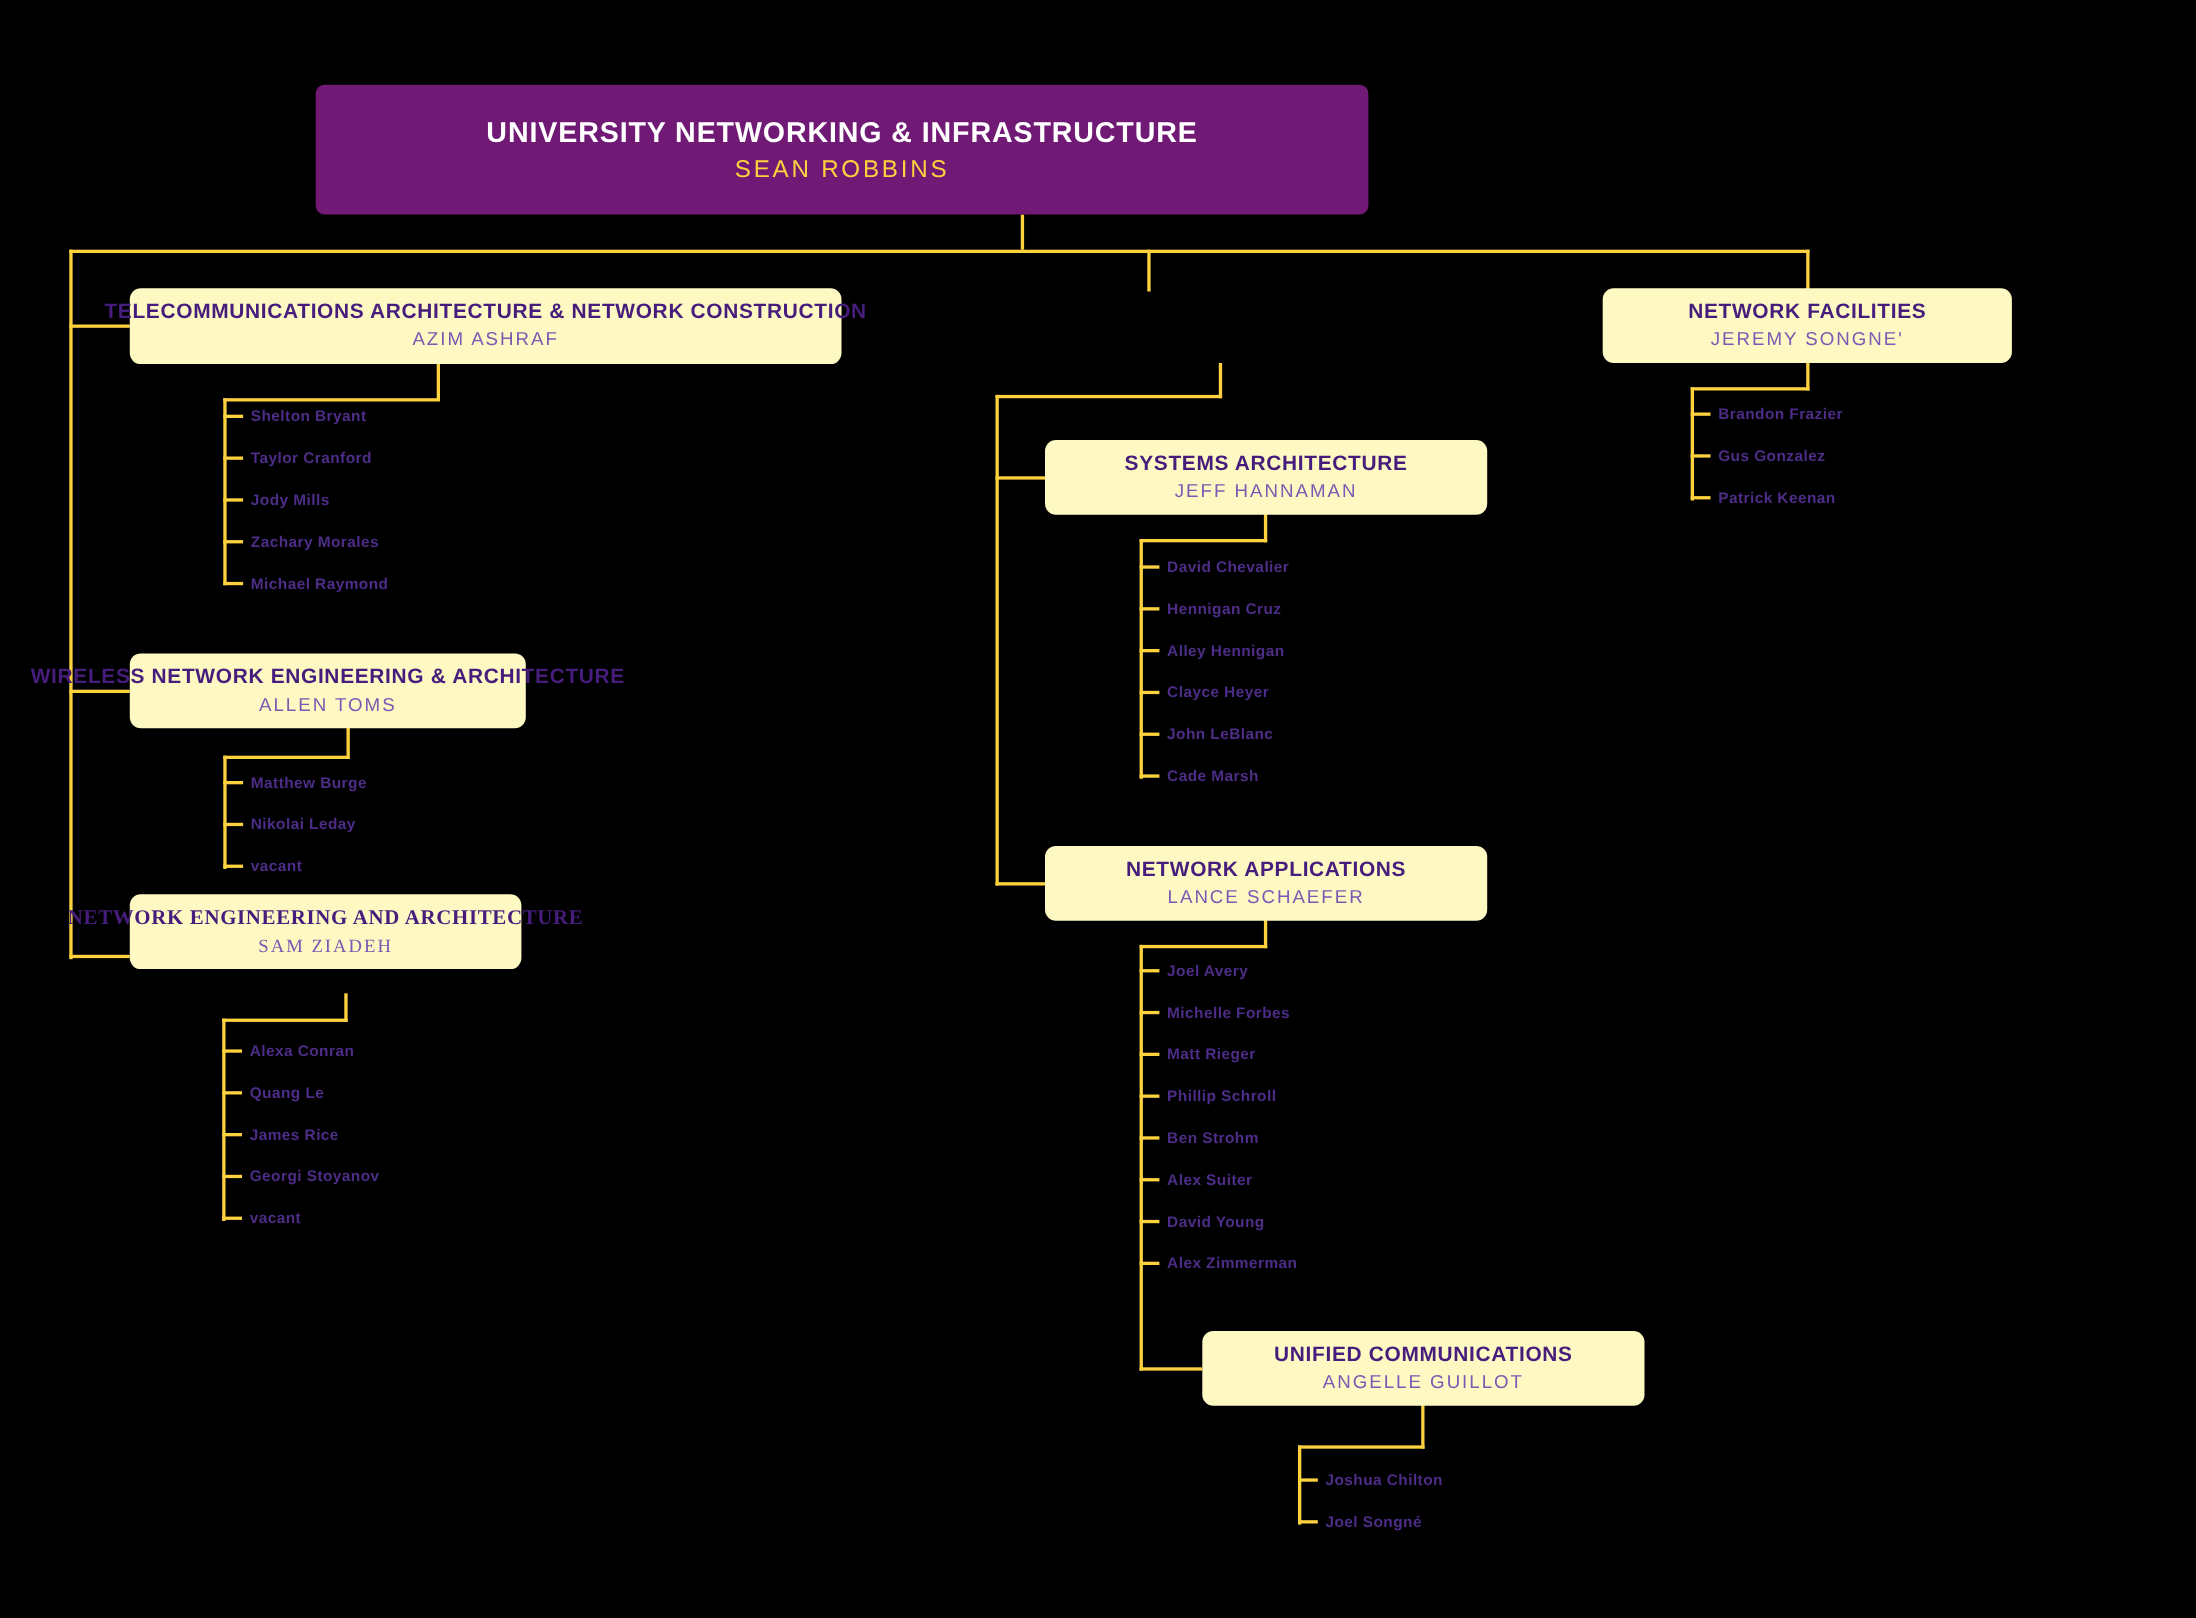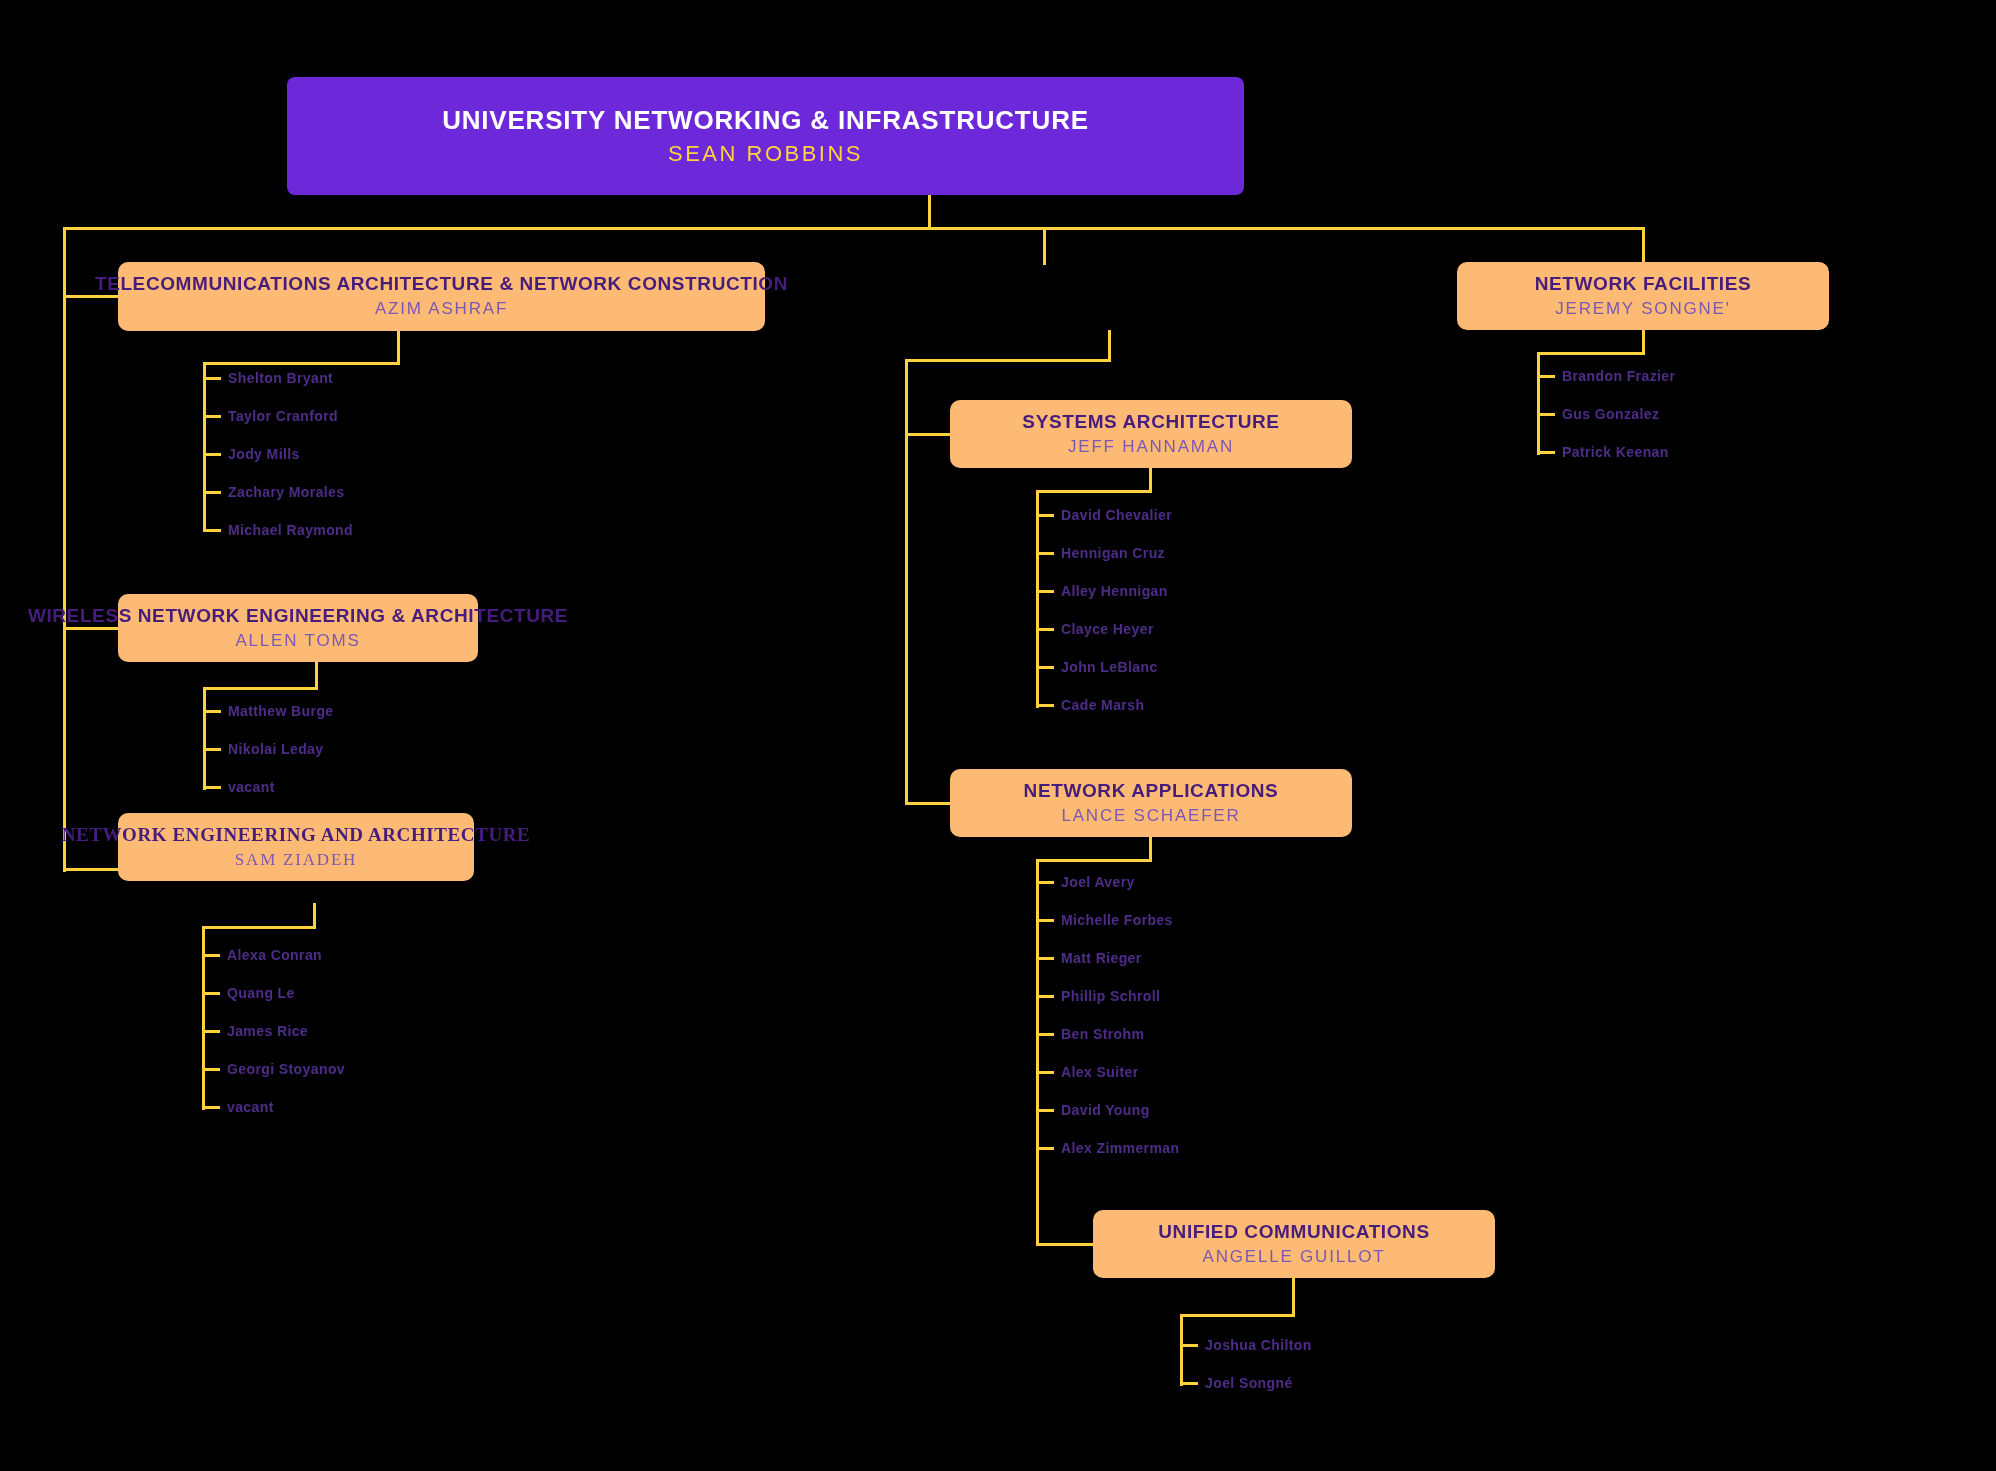--- a/index.html
+++ b/index.html
@@ -1,27 +1,27 @@
 <!DOCTYPE html>
 <html><head>
 <meta charset="utf-8">
 <style>
   html,body{margin:0;padding:0;background:#000;}
   .stage{
     position:relative;width:1996px;height:1471px;background:#000;
     font-family:"Liberation Sans", sans-serif;overflow:hidden;
   }
   .box{
-    position:absolute;background:#fdba74;border-radius:10px;
+    position:absolute;background:#fef9c3;border-radius:10px;
     display:flex;flex-direction:column;align-items:center;justify-content:center;
     text-align:center;gap:5px;line-height:1.1;
   }
   .box .t{color:#461D7C;font-weight:bold;font-size:19px;letter-spacing:0.6px;white-space:nowrap;}
   .box .m{color:#7B58B3;font-weight:500;font-size:17px;letter-spacing:1.8px;white-space:nowrap;}
-  .root-box{background:#6d28d9;border-radius:8px;gap:8px;}
+  .root-box{background:#701a75;border-radius:8px;gap:8px;}
   .root-box .t{color:#FFFFFF;font-size:26px;letter-spacing:0.8px;}
   .root-box .m{color:#FDD23E;font-size:22px;letter-spacing:2.5px;font-weight:500;}
   .line{position:absolute;background:#FDD23E;}
   .member-list{position:absolute;}
   .member{
     position:relative;height:38px;display:flex;align-items:center;padding-left:25px;
     color:#4D2D88;font-weight:bold;font-size:14px;letter-spacing:0.4px;white-space:nowrap;
   }
   .member::before{
     content:"";position:absolute;left:0;top:50%;margin-top:-1.5px;

